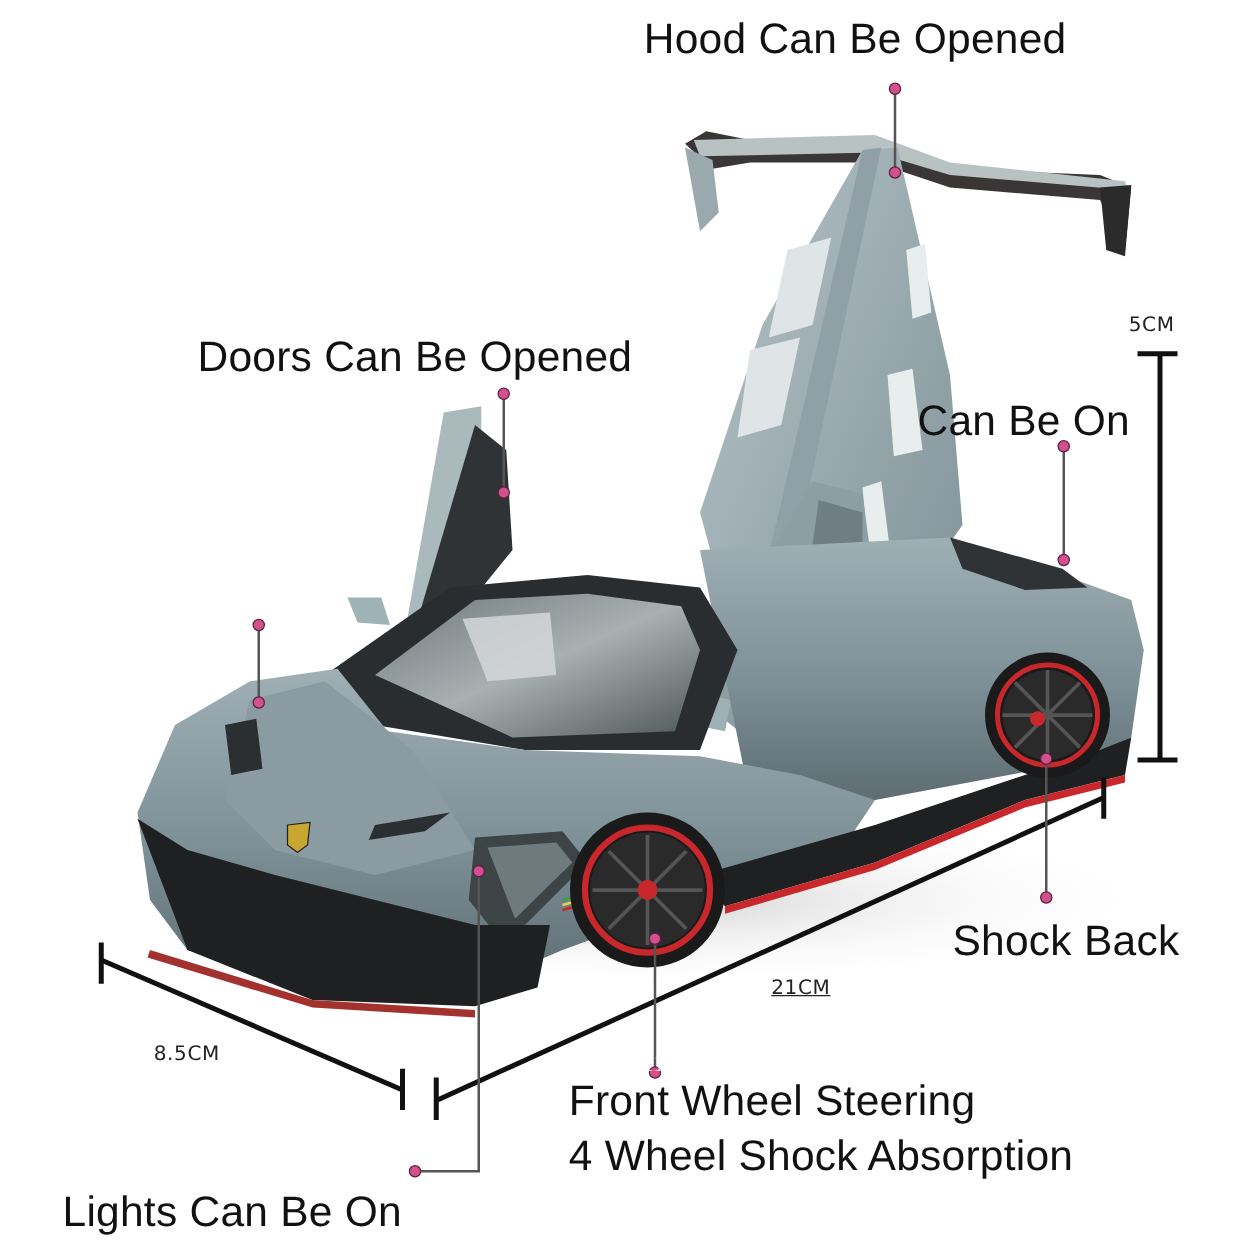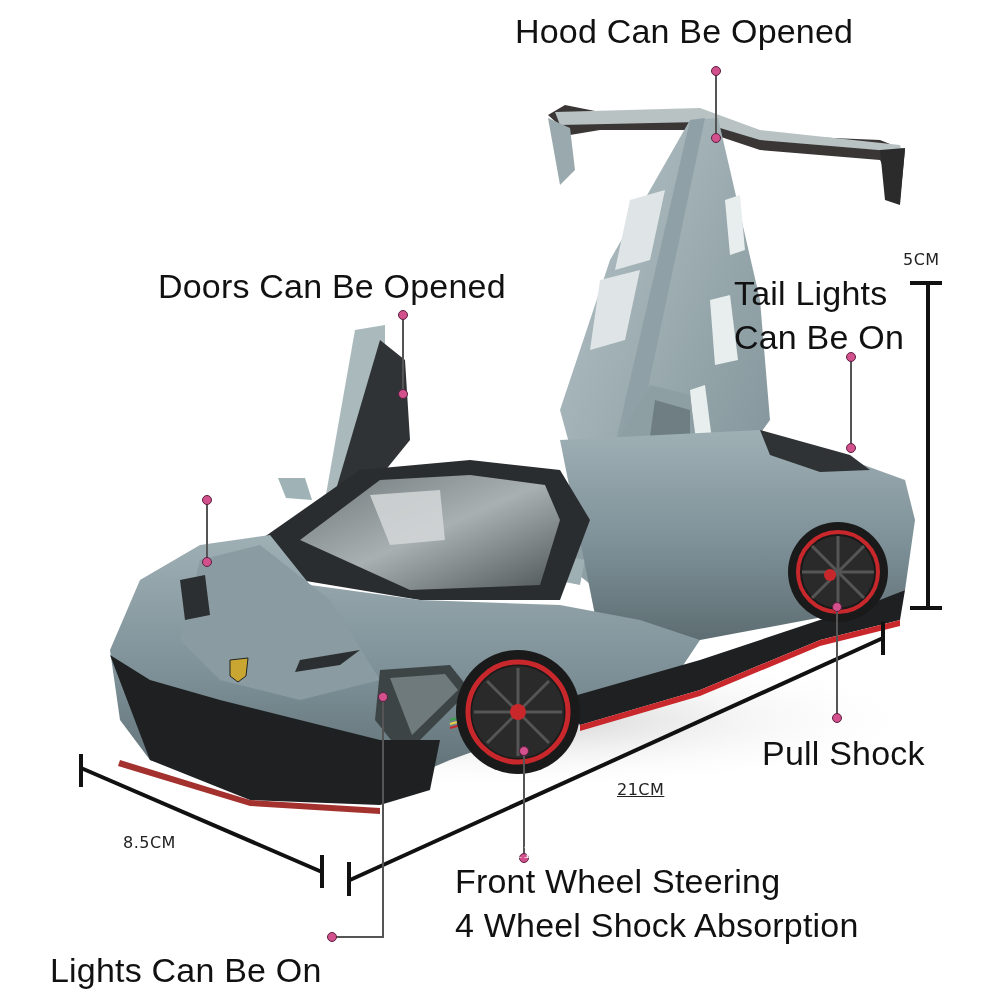--- a/index.html
+++ b/index.html
@@ -164,23 +164,22 @@
       <circle cx="837" cy="718" r="4.5"></circle>
       <circle cx="524" cy="751" r="4.5"></circle>
       <circle cx="524" cy="858" r="4.5"></circle>
       <circle cx="383" cy="697" r="4.5"></circle>
       <circle cx="332" cy="937" r="4.5"></circle>
     </g>
   </svg>
 
   <div class="label" style="left:515px; top:10px;">Hood Can Be Opened</div>
   <div class="label" style="left:158px; top:265px;">Doors Can Be Opened</div>
-  <div class="label" style="left:734px; top:272px;">Tail Lights</div>
   <div class="label" style="left:734px; top:316px;">Can Be On</div>
-  <div class="label" style="left:762px; top:732px;">Pull Shock</div>
+  <div class="label" style="left:762px; top:732px;">Shock Back</div>
   <div class="label" style="left:455px; top:860px;">Front Wheel Steering</div>
   <div class="label" style="left:455px; top:904px;">4 Wheel Shock Absorption</div>
   <div class="label" style="left:50px; top:949px;">Lights Can Be On</div>
 
   <div class="dim" style="left:903px; top:250px;">5CM</div>
   <div class="dim" style="left:617px; top:780px;text-decoration:underline;">21CM</div>
   <div class="dim" style="left:123px; top:833px;">8.5CM</div>
 
   <div class="watermark" style="left:436px; top:806px;">Store No.1103270054</div>
 </div>

